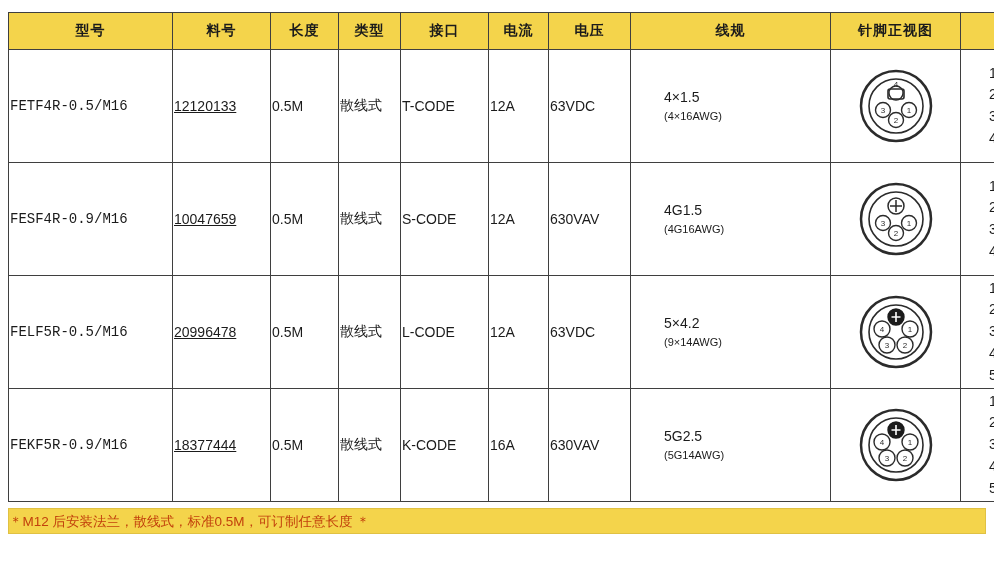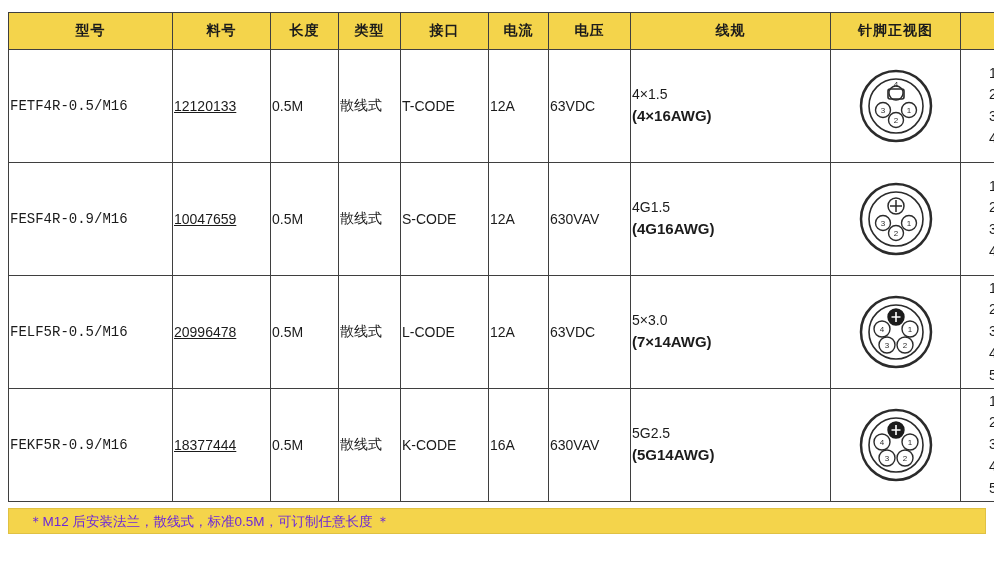--- a/index.html
+++ b/index.html
@@ -39,22 +39,22 @@
     font-weight: bold;
     font-size: 15px;
     letter-spacing: 1px;
   }
   tbody td {
     height: 110px;
     background: #ffffff;
   }
   .model-cell { color: #3c3c3c; font-size: 14px; font-family: Liberation Mono, monospace; }
   .part-cell { color: #3c3c3c; font-size: 13px; text-decoration: underline; }
-  .wire-spec div { line-height: 1.5; }
-  .wire-spec .sub { font-size: 15px; font-weight: bold; }
+  .wire-spec div { line-height: 1.5; padding-left: 32px; }
+  .wire-spec .sub { font-size: 11px; }
   .order-cell {
     text-align: left;
     padding-left: 28px;
     font-size: 13px;
     color: #3c3c3c;
     line-height: 1.55;
   }
   .order-cell div { white-space: pre; }
   .pin-wrap {
     display: flex;
@@ -62,23 +62,23 @@
     justify-content: center;
   }
   .footnote {
     margin-top: 6px;
     width: 978px;
     box-sizing: border-box;
     background: #f4d44b;
     border: 1px solid #e0c143;
     height: 26px;
     line-height: 26px;
-    padding-left: 20px;
+    padding-left: 0;
     font-size: 13.5px;
-    color: #6d28d9;
+    color: #c2410c;
   }
   
   col.c0 { width: 164px; }
   col.c1 { width: 98px; }
   col.c2 { width: 68px; }
   col.c3 { width: 62px; }
   col.c4 { width: 88px; }
   col.c5 { width: 60px; }
   col.c6 { width: 82px; }
   col.c7 { width: 200px; }
@@ -193,22 +193,22 @@
 
       <tr>
         <td class="model-cell">FELF5R-0.5/M16</td>
         <td class="part-cell">20996478</td>
         <td>0.5M</td>
         <td>散线式</td>
         <td>L-CODE</td>
         <td>12A</td>
         <td>63VDC</td>
         <td class="wire-spec">
-          <div>5×3.0</div>
-          <div class="sub">(7×14AWG)</div>
+          <div>5×4.2</div>
+          <div class="sub">(9×14AWG)</div>
         </td>
         <td>
           <div class="pin-wrap">
             <svg width="86" height="86" viewBox="0 0 86 86">
               <circle cx="43" cy="43" r="35" fill="#ffffff" stroke="#2b2b2b" stroke-width="2.5"></circle>
               <circle cx="43" cy="43" r="27" fill="#ffffff" stroke="#2b2b2b" stroke-width="1.6"></circle>
               <circle cx="43" cy="28" r="8" fill="#1b1b1b" stroke="#1b1b1b" stroke-width="1.4"></circle>
               <path d="M43 23 L43 33 M38.5 28 L47.5 28" stroke="#ffffff" stroke-width="1.6"></path>
               <circle cx="29" cy="40" r="8" fill="none" stroke="#2b2b2b" stroke-width="1.4"></circle>
               <text x="29" y="43" font-size="8" text-anchor="middle" fill="#2b2b2b" font-family="Liberation Sans, sans-serif">4</text>

